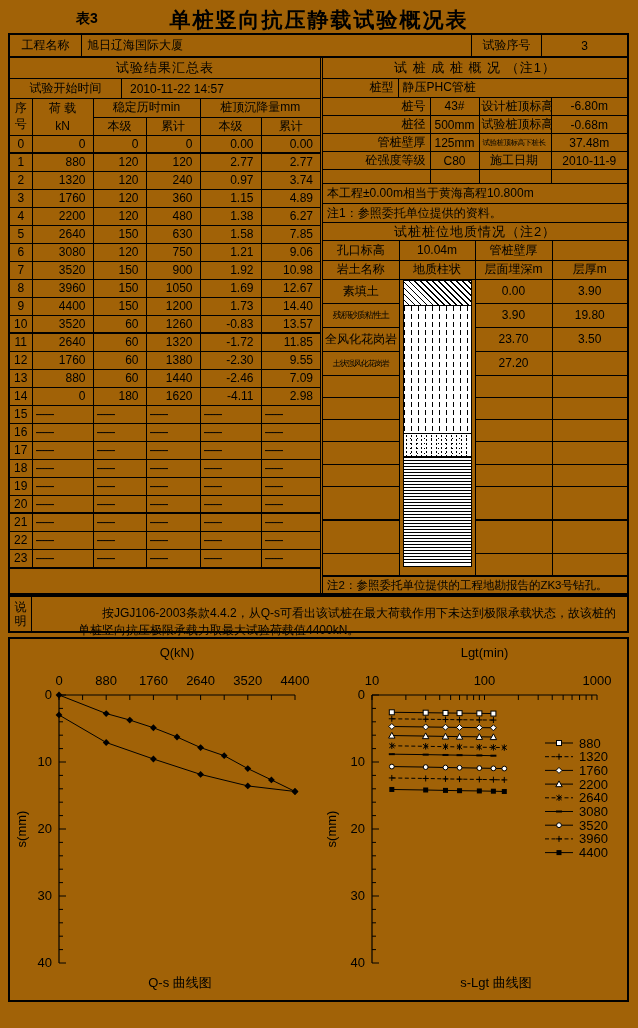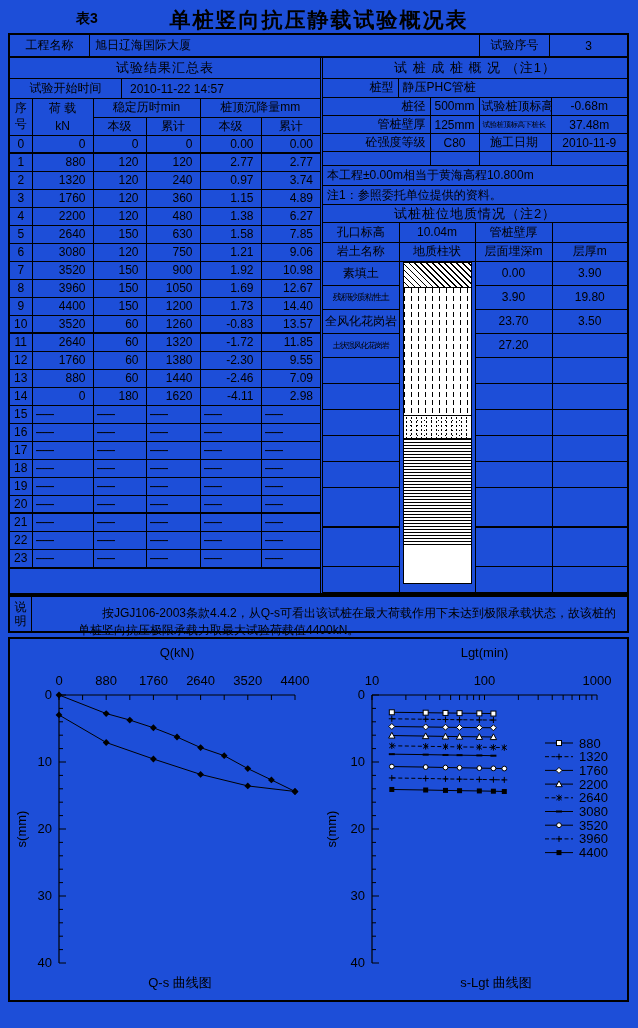--- a/index.html
+++ b/index.html
@@ -1,29 +1,29 @@
 <!DOCTYPE html>
 <html><head>
 <meta charset="utf-8">
 <style>
   * { box-sizing: border-box; margin: 0; padding: 0; }
   html,body { background:#e8e8e8; }
   body { width:638px; height:1028px; font-family:"Liberation Sans","DejaVu Sans",sans-serif; color:#000; }
-  .page { position:relative; width:638px; height:1028px; background:#1d4ed8; overflow:hidden; }
+  .page { position:relative; width:638px; height:1028px; background:#a16207; overflow:hidden; }
 
   
   .titlebar { position:absolute; left:0; top:2px; width:100%; height:30px; }
   .tbl-label { position:absolute; left:76px; top:8px; font-size:14px; font-weight:bold; }
   .main-title { position:absolute; left:0; top:4px; width:100%; text-align:center; font-size:21px; font-weight:bold; letter-spacing:2px; }
 
   
   .main-tbl { position:absolute; left:8px; top:33px; width:621px; height:562px; border:2px solid #000; display:flex; flex-direction:column; }
   .prj-row { height:23px; display:flex; border-bottom:2px solid #000; flex:none; }
   .prj-row > div { height:100%; display:flex; align-items:center; font-size:12px; overflow:hidden; white-space:nowrap; }
-  .prj-label { width:80px; border-right:1px solid #000; justify-content:center; }
+  .prj-label { width:72px; border-right:1px solid #000; justify-content:center; }
   .prj-value { width:390px; border-right:1px solid #000; padding-left:5px; }
   .prj-sn-label { width:70px; border-right:1px solid #000; justify-content:center; }
   .prj-sn-value { flex:1; justify-content:center; }
 
   .tbl-body { flex:1; display:flex; min-height:0; }
   .left-panel { width:310px; flex:none; display:flex; flex-direction:column; }
   .right-panel { flex:1; border-left:3px double #000; display:flex; flex-direction:column; min-width:0; }
 
   .panel-hdr { height:21px; border-bottom:1px solid #000; text-align:center; font-size:13px; line-height:20px; letter-spacing:1px; flex:none; white-space:nowrap; overflow:hidden; }
   .time-row { height:20px; border-bottom:1px solid #000; display:flex; font-size:12px; flex:none; }
@@ -348,20 +348,26 @@
           </table>
         <table class="info-tbl">
           <colgroup>
               <col style="width:107px">
               <col style="width:49px">
               <col style="width:72px">
               <col>
             </colgroup>
           <tbody>
               <tr>
+                <td class="lbl">桩号</td>
+                <td class="val">43#</td>
+                <td class="lbl" style="text-align: center;">设计桩顶标高</td>
+                <td class="val">-6.80m</td>
+              </tr>
+              <tr>
                 <td class="lbl">桩径</td>
                 <td class="val">500mm</td>
                 <td class="lbl" style="text-align: center;">试验桩顶标高</td>
                 <td class="val">-0.68m</td>
               </tr>
               <tr>
                 <td class="lbl">管桩壁厚</td>
                 <td class="val">125mm</td>
                 <td class="lbl small-lbl" style="text-align: center;">试验桩顶标高下桩长</td>
                 <td class="val">37.48m</td>
@@ -468,20 +474,21 @@
                   <td></td>
                 </tr>
                 <tr>
                   <td></td>
                   <td></td>
                   <td></td>
                 </tr>
               </tbody>
           </table>
         </div>
+        <div class="note2-row">注2：参照委托单位提供的工程地勘报告的ZK3号钻孔。</div>
       </div>
     </div>
   </div>
 
   <div class="remark">
     <div class="remark-label">说明</div>
     <div class="remark-text">按JGJ106-2003条款4.4.2，从Q-s可看出该试桩在最大荷载作用下未达到极限承载状态，故该桩的单桩竖向抗压极限承载力取最大试验荷载值4400kN。</div>
   </div>
 
   <div class="chart-box">

